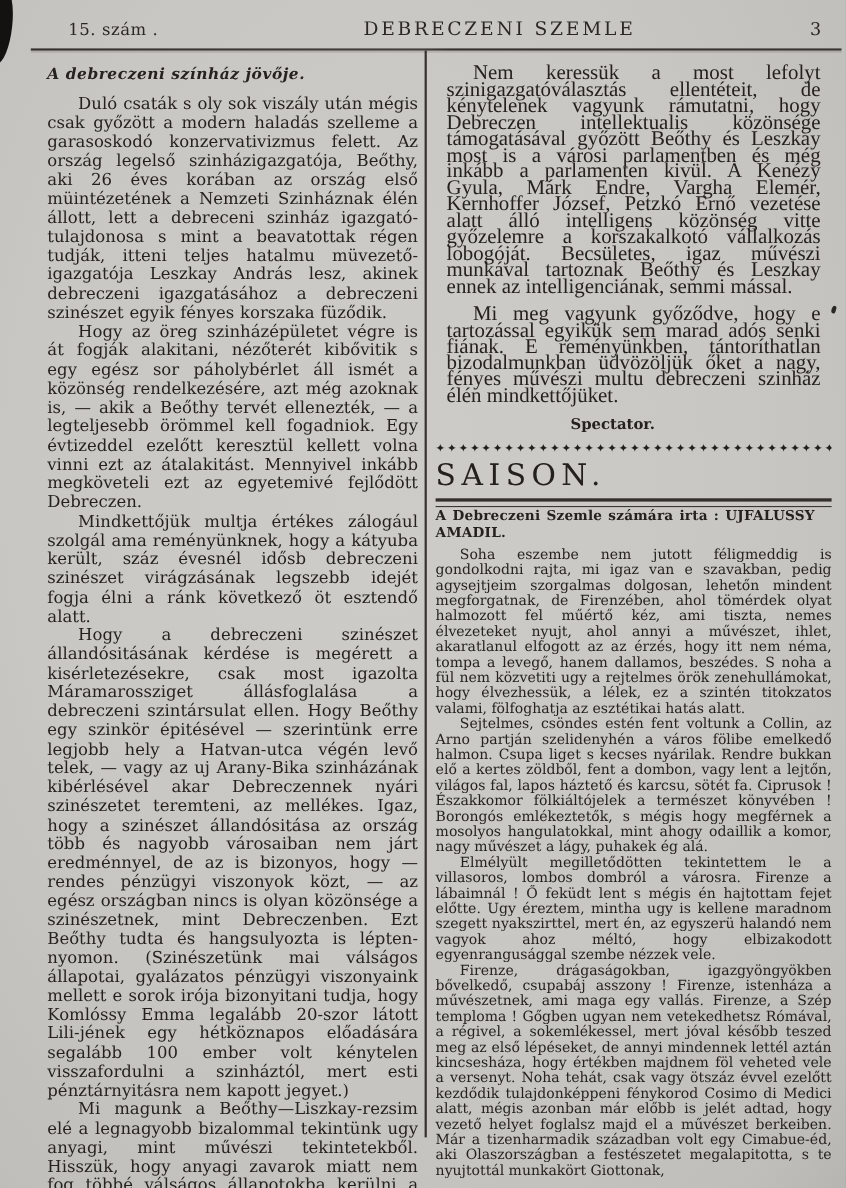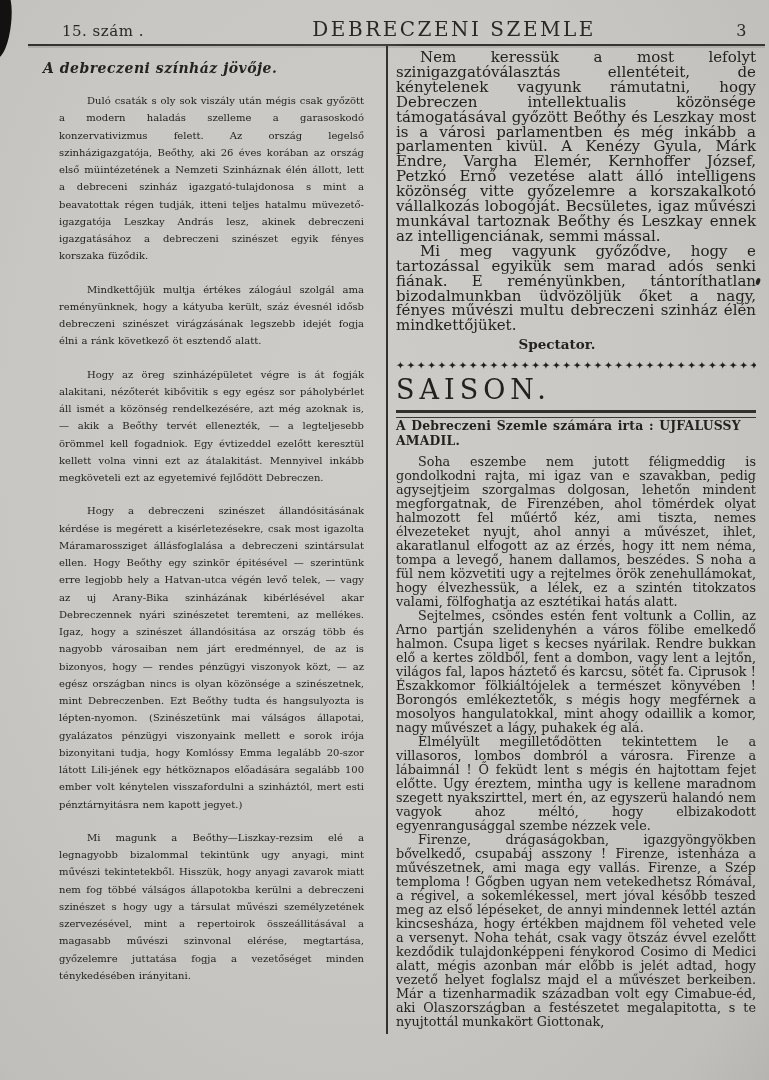--- a/index.html
+++ b/index.html
@@ -23,21 +23,21 @@
     position:absolute;right:9px;top:278px;width:4px;height:7px;
     background:#2a2824;border-radius:50% 50% 40% 60%;transform:rotate(20deg);
   }
   
   .header{
     position:absolute;top:17px;left:62px;right:22px;
     display:flex;align-items:baseline;justify-content:space-between;
     font-size:15px;letter-spacing:0.5px;color:#2b2824;
   }
   .masthead{
-    font-size:20px;letter-spacing:2.5px;font-weight:500;
+    font-size:17px;letter-spacing:2.5px;font-weight:500;
     transform:translateX(14px);
   }
   .issue-no{font-size:15px;}
   .page-no{font-size:16px;}
   .header-rule{
     position:absolute;top:44px;left:28px;width:737px;height:2px;
     background:linear-gradient(90deg,#35322e 0%,#45423d 48%,#35322e 52%,#3a3733 100%);
     box-shadow:0 2px 0 rgba(60,57,52,0.15);
   }
   
@@ -50,26 +50,26 @@
     position:absolute;left:43px;top:54px;width:337px;
   }
   .col-right{
     position:absolute;left:396px;top:50px;width:360px;
   }
   .article-title-left{
     text-align:left;font-size:14px;font-weight:700;
     letter-spacing:0.5px;margin:6px 0 10px 0;color:#26231f;font-style:italic;
   }
   .col-left p{
-    margin:16px;text-align:justify;text-indent:28px;
-    font-size:10px;line-height:17.25px;word-spacing:0.5px;
+    margin:0;text-align:justify;text-indent:28px;
+    font-size:15px;line-height:17.25px;word-spacing:0.5px;
   }
   .col-right p.lead{
-    margin:0;text-align:justify;text-indent:24px;
-    font-size:15px;line-height:14.9px;
+    margin:10px;text-align:justify;text-indent:24px;
+    font-size:19px;line-height:14.9px;font-family:Liberation Serif, serif;
   }
   .signature{
     text-align:center;font-weight:700;font-size:13.5px;
     padding-right:38px;margin-top:3px;
   }
   .diamond-divider{
     margin-top:7px;white-space:nowrap;overflow:hidden;
     text-align:center;font-size:10.5px;letter-spacing:1.6px;color:#211f1b;
   }
   .saison-heading{
@@ -108,22 +108,22 @@
     <span class="masthead">DEBRECZENI SZEMLE</span>
     <span class="page-no">3</span>
   </div>
   <div class="header-rule"></div>
 
   <div class="col-rule"></div>
 
   <div class="col-left">
     <div class="article-title-left">A debreczeni színház jövője.</div>
     <p>Duló csaták s oly sok viszály után mégis csak győzött a modern haladás szelleme a garasoskodó konzervativizmus felett. Az ország legelső szinházigazgatója, Beőthy, aki 26 éves korában az ország első müintézetének a Nemzeti Szinháznak élén állott, lett a debreceni szinház igazgató-tulajdonosa s mint a beavatottak régen tudják, itteni teljes hatalmu müvezető-igazgatója Leszkay András lesz, akinek debreczeni igazgatásához a debreczeni szinészet egyik fényes korszaka füződik.</p>
+    <p>Hogy az öreg szinházépületet végre is át fogják alakitani, nézőterét kibővitik s egy egész sor páholybérlet áll ismét a közönség rendelkezésére, azt még azoknak is, — akik a Beőthy tervét ellenezték, — a legteljesebb örömmel kell fogadniok. Egy évtizeddel ezelőtt keresztül kellett volna vinni ezt az átalakitást. Mennyivel inkább megköveteli ezt az egyetemivé fejlődött Debreczen.</p>
     <p>Mindkettőjük multja értékes zálogául szolgál ama reményünknek, hogy a kátyuba került, száz évesnél idősb debreczeni szinészet virágzásának legszebb idejét fogja élni a ránk következő öt esztendő alatt.</p>
-    <p>Hogy az öreg szinházépületet végre is át fogják alakitani, nézőterét kibővitik s egy egész sor páholybérlet áll ismét a közönség rendelkezésére, azt még azoknak is, — akik a Beőthy tervét ellenezték, — a legteljesebb örömmel kell fogadniok. Egy évtizeddel ezelőtt keresztül kellett volna vinni ezt az átalakitást. Mennyivel inkább megköveteli ezt az egyetemivé fejlődött Debreczen.</p>
     <p>Hogy a debreczeni szinészet állandósitásának kérdése is megérett a kisérletezésekre, csak most igazolta Máramarossziget állásfoglalása a debreczeni szintársulat ellen. Hogy Beőthy egy szinkör épitésével — szerintünk erre legjobb hely a Hatvan-utca végén levő telek, — vagy az uj Arany-Bika szinházának kibérlésével akar Debreczennek nyári szinészetet teremteni, az mellékes. Igaz, hogy a szinészet állandósitása az ország több és nagyobb városaiban nem járt eredménnyel, de az is bizonyos, hogy — rendes pénzügyi viszonyok közt, — az egész országban nincs is olyan közönsége a szinészetnek, mint Debreczenben. Ezt Beőthy tudta és hangsulyozta is lépten-nyomon. (Szinészetünk mai válságos állapotai, gyalázatos pénzügyi viszonyaink mellett e sorok irója bizonyitani tudja, hogy Komlóssy Emma legalább 20-szor látott Lili-jének egy hétköznapos előadására segalább 100 ember volt kénytelen visszafordulni a szinháztól, mert esti pénztárnyitásra nem kapott jegyet.)</p>
     <p>Mi magunk a Beőthy—Liszkay-rezsim elé a legnagyobb bizalommal tekintünk ugy anyagi, mint művészi tekintetekből. Hisszük, hogy anyagi zavarok miatt nem fog többé válságos állapotokba kerülni a debreczeni szinészet s hogy ugy a társulat művészi személyzetének szervezésével, mint a repertoirok összeállitásával a magasabb művészi szinvonal elérése, megtartása, győzelemre juttatása fogja a vezetőséget minden ténykedésében irányitani.</p>
 
   </div>
 
   <div class="col-right">
     <p class="lead">Nem keressük a most lefolyt szinigazgatóválasztás ellentéteit, de kénytelenek vagyunk rámutatni, hogy Debreczen intellektualis közönsége támogatásával győzött Beőthy és Leszkay most is a városi parlamentben és még inkább a parlamenten kivül. A Kenézy Gyula, Márk Endre, Vargha Elemér, Kernhoffer József, Petzkó Ernő vezetése alatt álló intelligens közönség vitte győzelemre a korszakalkotó vállalkozás lobogóját. Becsületes, igaz művészi munkával tartoznak Beőthy és Leszkay ennek az intelligenciának, semmi mással.</p>
     <p class="lead">Mi meg vagyunk győződve, hogy e tartozással egyikük sem marad adós senki fiának. E reményünkben, tántoríthatlan bizodalmunkban üdvözöljük őket a nagy, fényes művészi multu debreczeni szinház élén mindkettőjüket.</p>
     <div class="signature">Spectator.</div>
 

